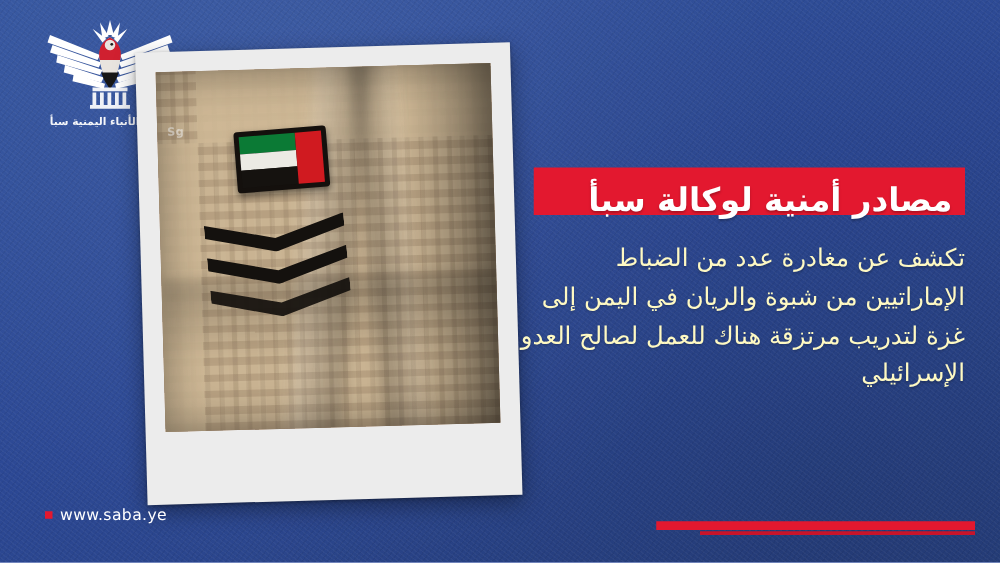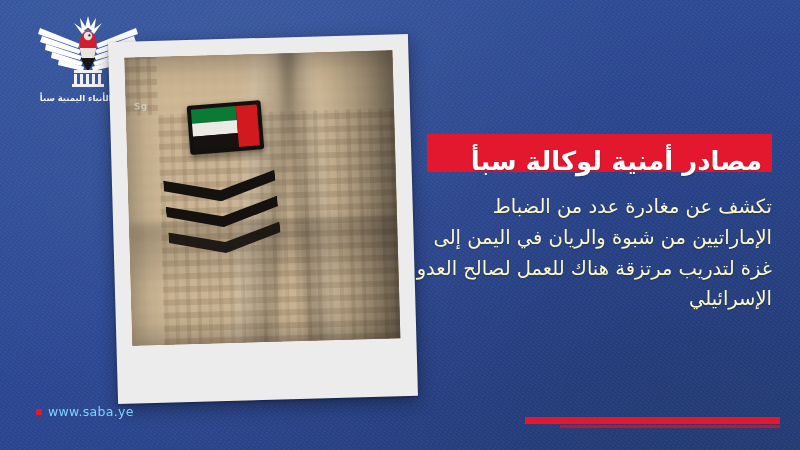--- a/index.html
+++ b/index.html
@@ -136,21 +136,21 @@
     font-size:19.5px; line-height:1.58; font-weight:normal;
     text-shadow:0 1px 2px rgba(0,0,0,.22);
   }
 
   
   #site-url {
     position:absolute; left:36px; top:404px;
     display:flex; align-items:center; gap:6px;
   }
   #url-bullet { width:6px; height:6px; background:#e3182f; }
-  #url-text { color:#7dd3fc; font-size:12.5px; letter-spacing:.3px; }
+  #url-text { color:#ffffff; font-size:12.5px; letter-spacing:.3px; }
 
   #footer-bar-thick { position:absolute; left:525px; top:417px; width:255px; height:7px; background:#e3182f; }
   #footer-bar-thin  { position:absolute; left:560px; top:425px; width:220px; height:3px; background:#c8142a; }
 </style>
 </head>
 <body>
 
 <div id="stage">
 
   <div id="bg-texture"></div>

